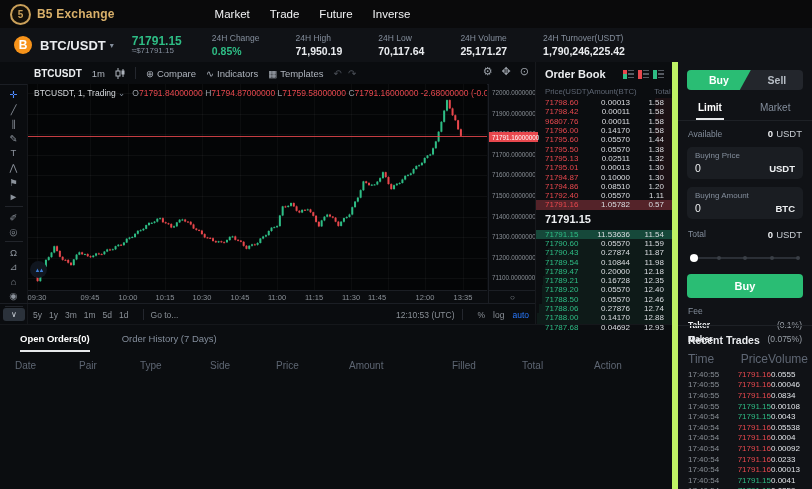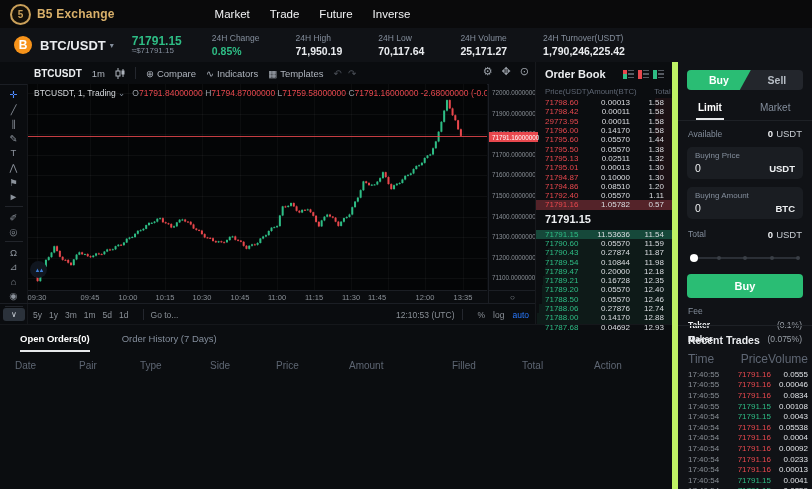--- a/index.html
+++ b/index.html
@@ -125,21 +125,21 @@
   .feerow .v{color:#9aa0a8;}
   
   #rtrades{position:absolute;left:0;top:263px;width:140px;bottom:0;border-top:1px solid #1e2126;}
   #rt-title{font-size:10.5px;font-weight:bold;padding:8px 10px 4px;}
   #rt-cols{display:grid;grid-template-columns:46px 1fr 1fr;font-size:12px;color:#5e6673;padding:2px 10px 3px;}
   #rt-cols span:nth-child(2),#rt-cols span:nth-child(3){text-align:right;}
   .rt-row{display:grid;grid-template-columns:46px 1fr 1fr;font-size:8px;height:10.6px;align-items:center;padding:0 10px;cursor:default;}
   .rt-row .t{color:#8a9097;}
   .rt-row .p{text-align:right;}
   .rt-row .p.sell{color:#e8484e;}.rt-row .p.buy{color:#2ebd85;}
-  .rt-row .v{text-align:right;color:#dfe2e6;}
+  .rt-row .v{text-align:left;color:#dfe2e6;}
   
   #bpanel{left:0;top:324px;width:672px;height:165px;background:#0b0d10;border-top:1px solid #15171b;box-sizing:border-box;}
   #btabs{display:flex;gap:32px;padding:8px 0 0 20px;}
   .btab{font-size:9.5px;color:#848e9c;padding-bottom:6px;cursor:pointer;}
   .btab.active{color:#fff;font-weight:bold;border-bottom:2px solid #e6e8ea;}
   #bcols{display:flex;font-size:10px;color:#5e6673;padding:8px 0 0 15px;}
   #bcols span{display:inline-block;}
 </style>
 </head>
 <body>
@@ -678,21 +678,21 @@
           <span class="ob-t">1.58</span>
           <i class="depth ask" style="width:12.153846153846153%"></i>
         </div>
         <div class="ob-row ask">
           <span class="ob-p">71798.42</span>
           <span class="ob-a">0.00011</span>
           <span class="ob-t">1.58</span>
           <i class="depth ask" style="width:12.153846153846153%"></i>
         </div>
         <div class="ob-row ask">
-          <span class="ob-p">29773.95</span>
+          <span class="ob-p">96807.76</span>
           <span class="ob-a">0.00011</span>
           <span class="ob-t">1.58</span>
           <i class="depth ask" style="width:12.153846153846153%"></i>
         </div>
         <div class="ob-row ask">
           <span class="ob-p">71796.00</span>
           <span class="ob-a">0.14170</span>
           <span class="ob-t">1.58</span>
           <i class="depth ask" style="width:12.153846153846153%"></i>
         </div>

